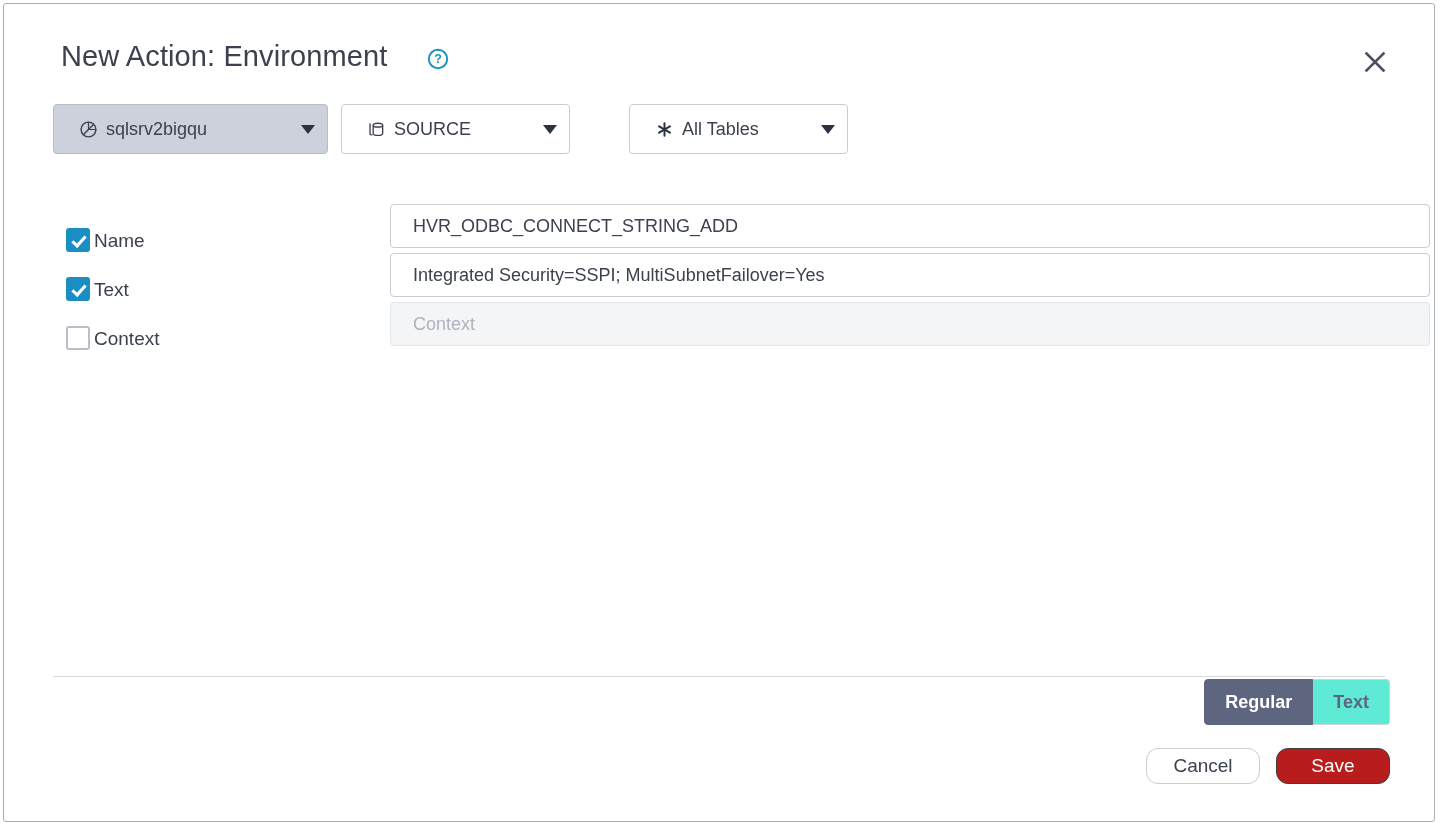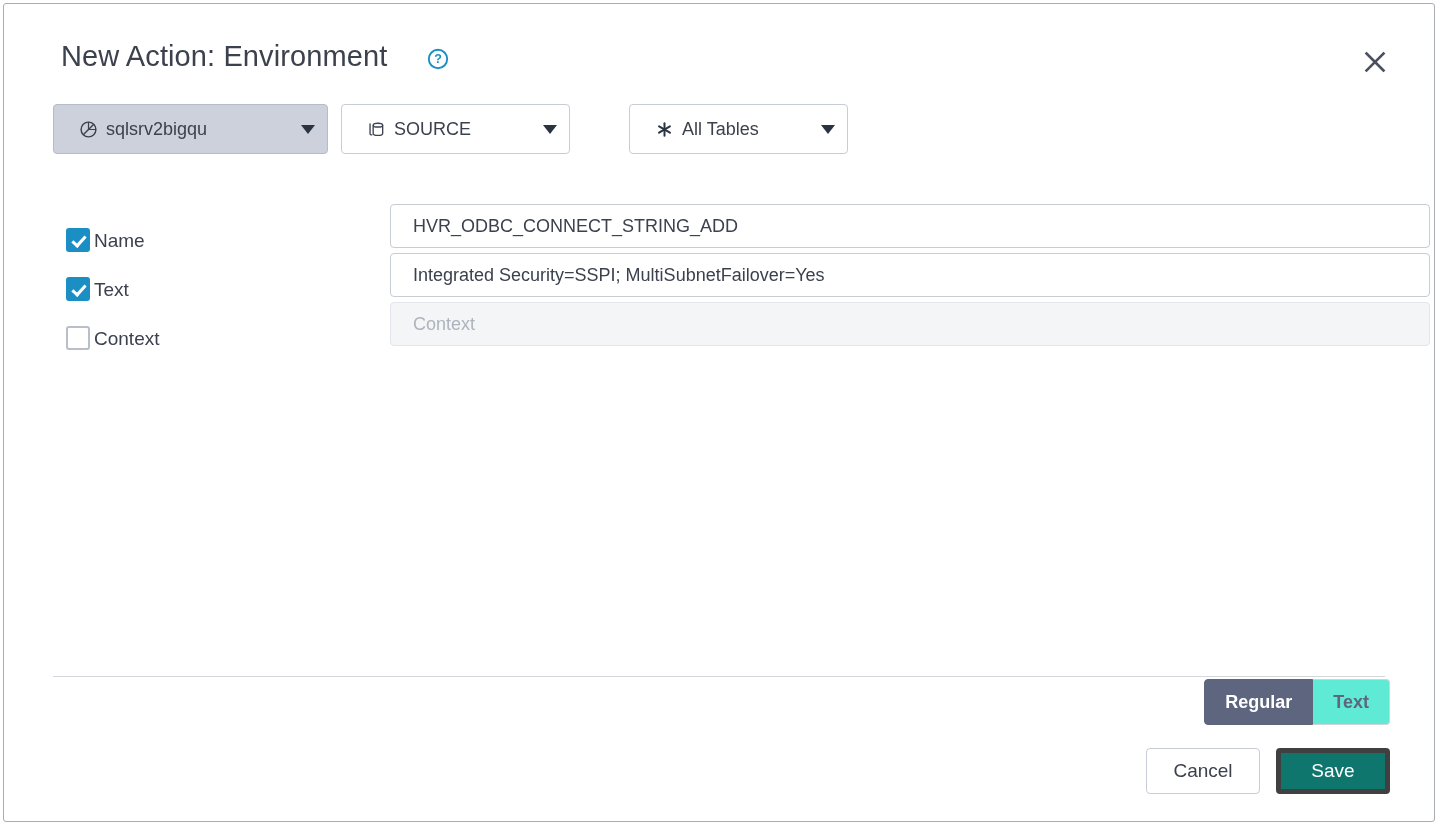--- a/index.html
+++ b/index.html
@@ -240,38 +240,38 @@
 
   .action-row {
     position: absolute;
     right: 44px;
     top: 744px;
     display: flex;
     gap: 16px;
   }
   .btn {
     box-sizing: border-box;
-    height: 46px;
+    height: 36px;
     min-width: 114px;
     padding: 4px 22px;
     display: flex;
     align-items: center;
     justify-content: center;
     font-size: 19px;
-    border-radius: 4px;
+    border-radius: 12px;
     cursor: pointer;
   }
   .btn-cancel {
     background: #ffffff;
     border: 1px solid #c8ccd4;
     color: #3b414d;
   }
   .btn-save {
-    background: #0f766e;
-    border: 5px solid #404040;
+    background: #b91c1c;
+    border: 1px solid #404040;
     color: #ffffff;
   }
 </style>
 </head>
 <body>
 
 <div class="dialog">
 
   <div class="header">
     <div class="dialog-title">New Action: Environment</div>

